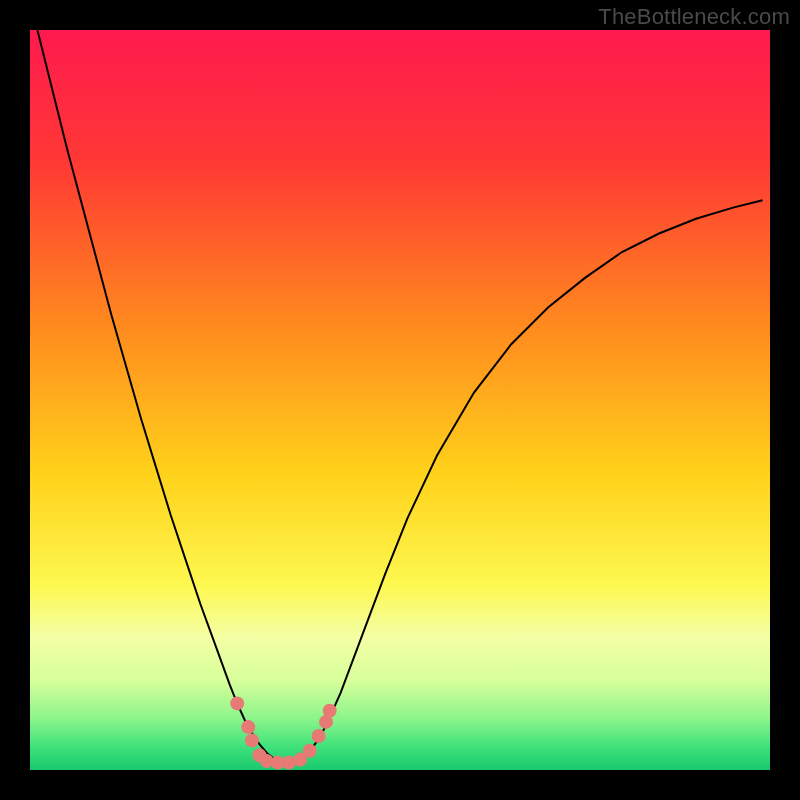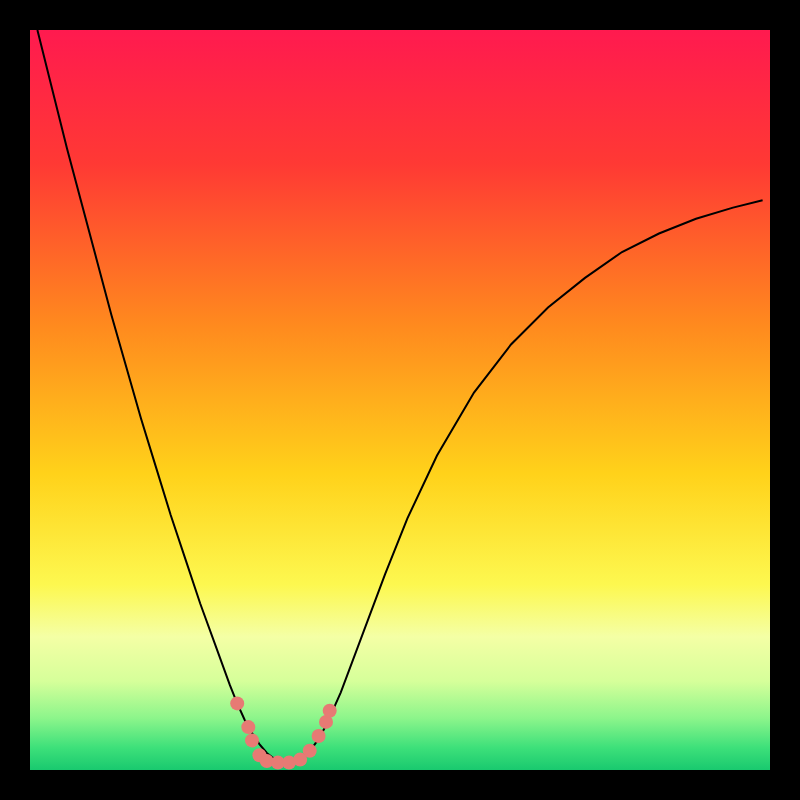--- a/index.html
+++ b/index.html
@@ -34,20 +34,21 @@
     font-size: 22px;
     font-weight: 500;
     letter-spacing: 0.2px;
     user-select: none;
   }
 </style>
 </head>
 <body>
 
 <div class="frame">
+  <div class="watermark">TheBottleneck.com</div>
   <svg class="plot" viewBox="0 0 740 740" preserveAspectRatio="none">
     <defs>
       <linearGradient id="bg-grad" x1="0" y1="0" x2="0" y2="1">
           <stop offset="0%" stop-color="#ff1a4f"></stop>
           <stop offset="18%" stop-color="#ff3934"></stop>
           <stop offset="40%" stop-color="#ff8a1e"></stop>
           <stop offset="60%" stop-color="#ffd21a"></stop>
           <stop offset="75%" stop-color="#fdf850"></stop>
           <stop offset="82%" stop-color="#f4ffa5"></stop>
           <stop offset="88%" stop-color="#d6ff9a"></stop>

